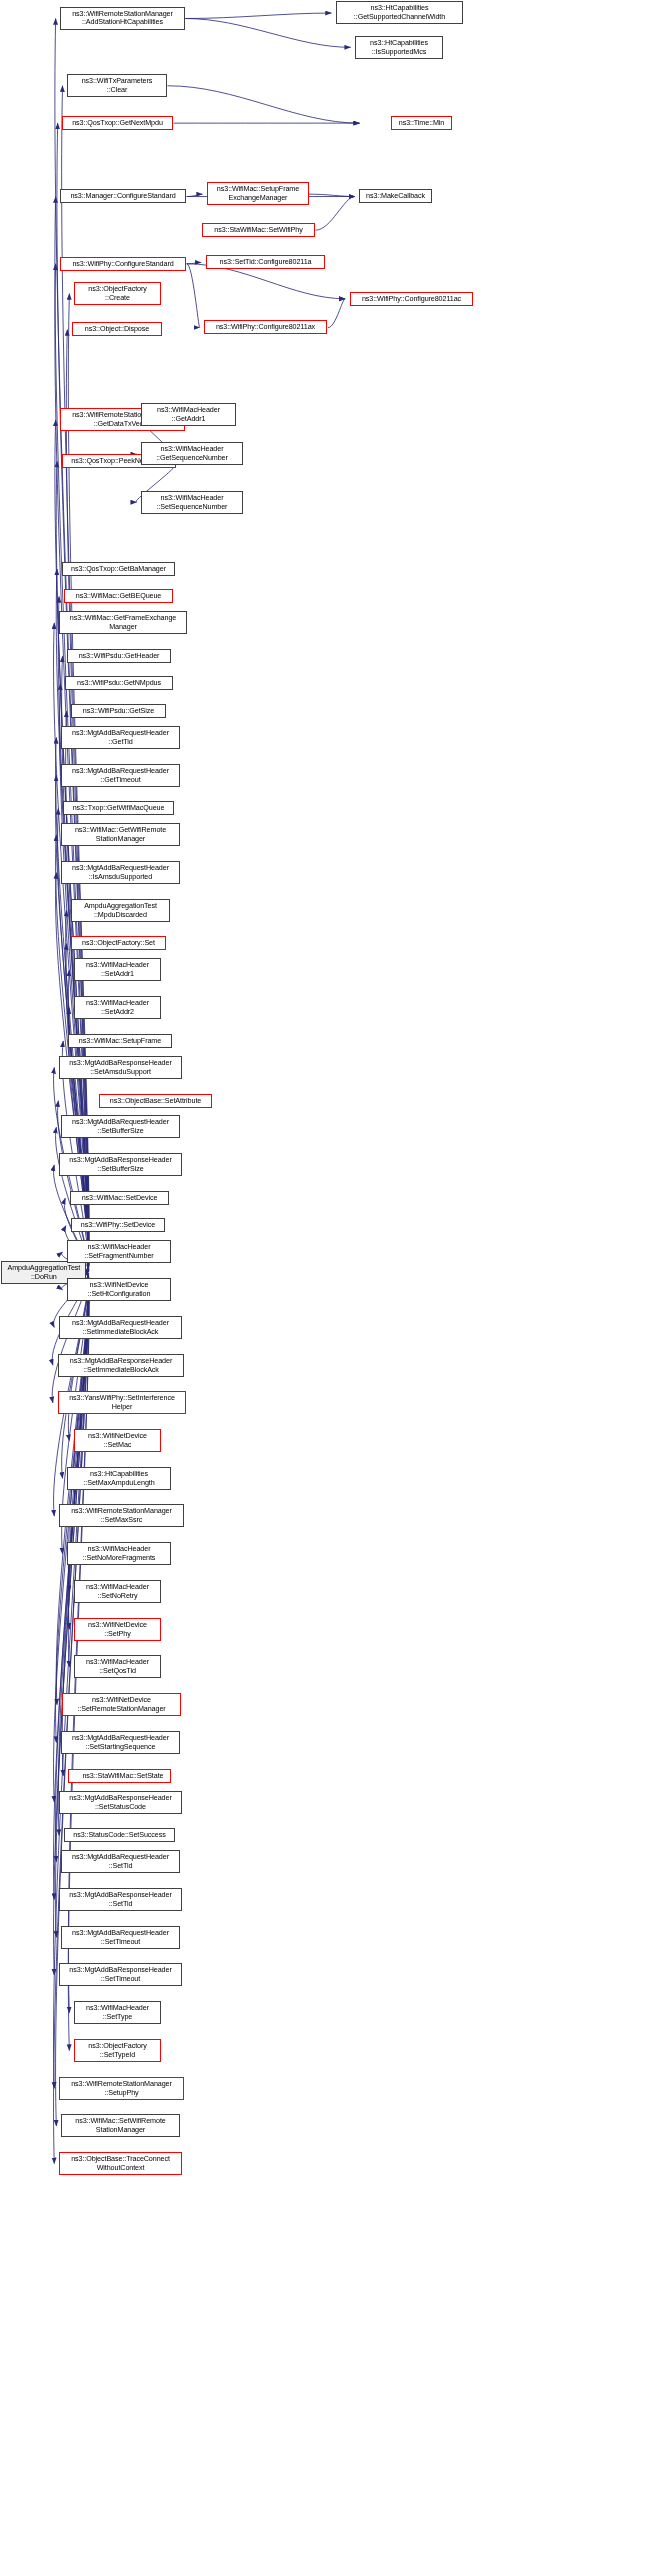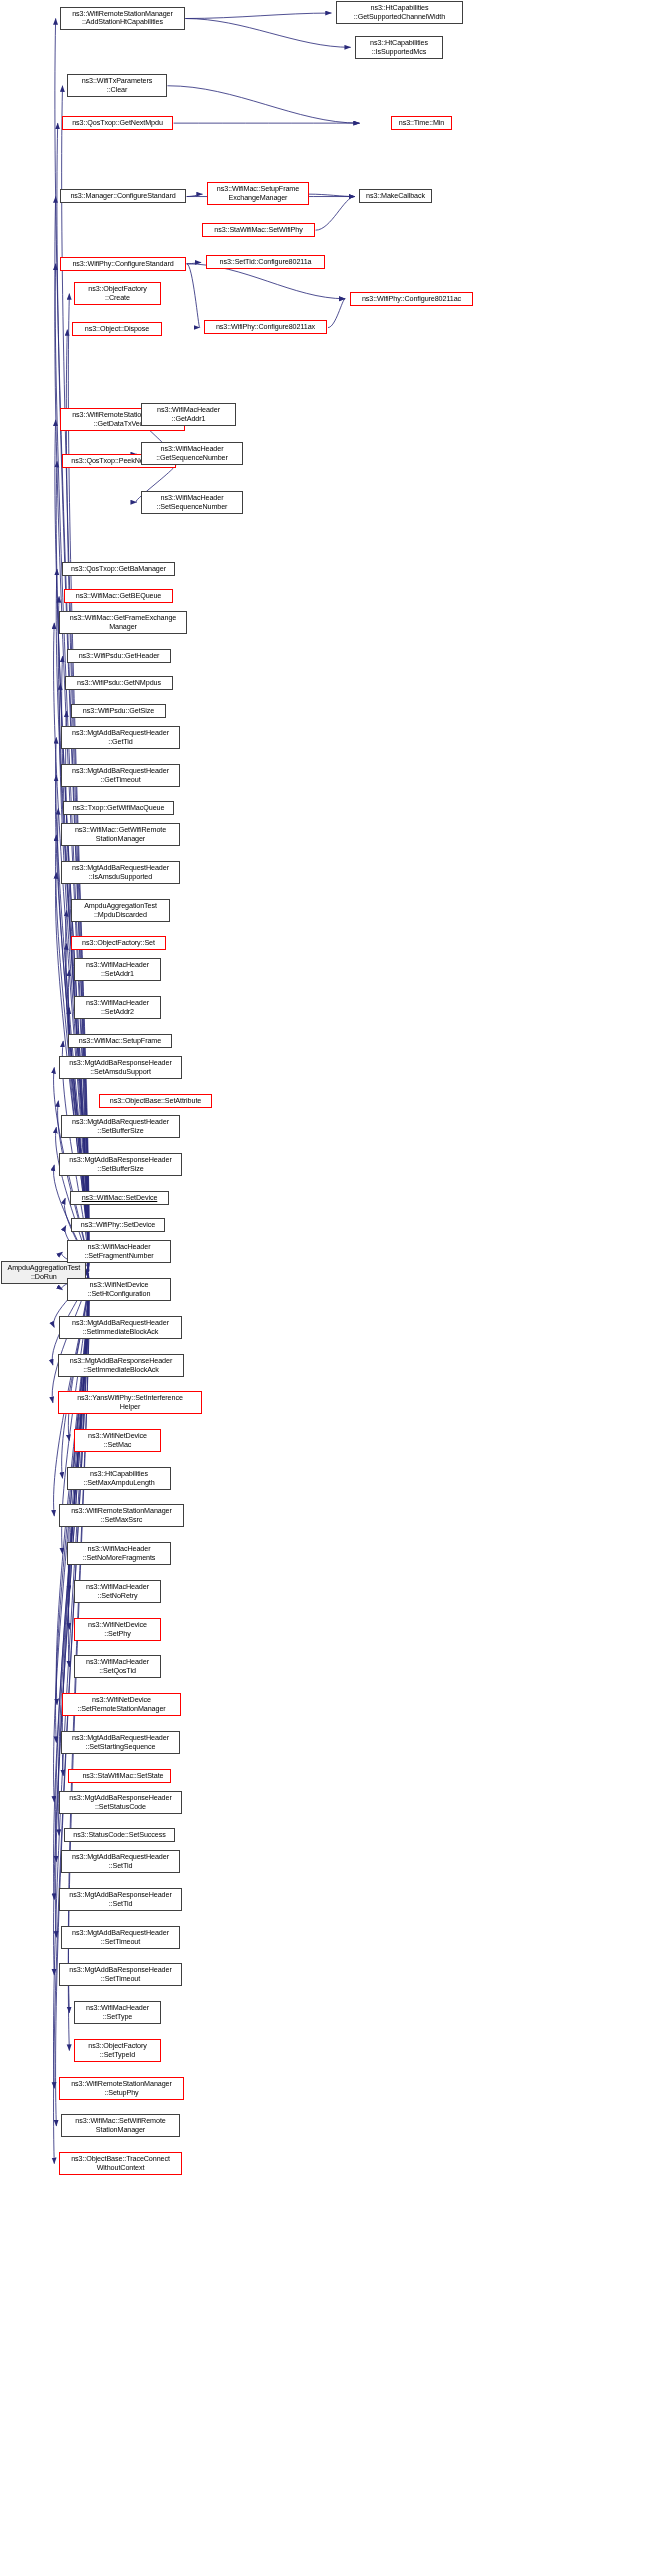--- a/index.html
+++ b/index.html
@@ -171,31 +171,31 @@
       <div class="node" style="left: 74px; top: 996px; width: 87px; height: 23px;"><span>ns3::WifiMacHeader
 ::SetAddr2</span></div>
       <div class="node" style="left: 68px; top: 1034px; width: 104px; height: 14.4px;"><span>ns3::WifiMac::SetupFrame</span></div>
       <div class="node" style="left: 59px; top: 1056px; width: 123px; height: 23px;"><span>ns3::MgtAddBaResponseHeader
 ::SetAmsduSupport</span></div>
       <div class="node red" style="left: 63px; top: 1094px; width: 113px; height: 14.4px; margin-left: 36px;"><span>ns3::ObjectBase::SetAttribute</span></div>
       <div class="node" style="left: 61px; top: 1115px; width: 119px; height: 23px;"><span>ns3::MgtAddBaRequestHeader
 ::SetBufferSize</span></div>
       <div class="node" style="left: 59px; top: 1153px; width: 123px; height: 23px;"><span>ns3::MgtAddBaResponseHeader
 ::SetBufferSize</span></div>
-      <div class="node" style="left: 70px; top: 1191px; width: 99px; height: 14.4px; text-decoration: underline;"><span>ns3::WifiMac::SetDevice</span></div>
+      <div class="node" style="left: 70px; top: 1191px; width: 99px; height: 14.4px;"><span>ns3::WifiMac::SetDevice</span></div>
       <div class="node" style="left: 71px; top: 1218px; width: 94px; height: 14.4px;"><span>ns3::WifiPhy::SetDevice</span></div>
       <div class="node" style="left: 67px; top: 1240px; width: 104px; height: 23px;"><span>ns3::WifiMacHeader
 ::SetFragmentNumber</span></div>
       <div class="node" style="left: 67px; top: 1278px; width: 104px; height: 23px;"><span>ns3::WifiNetDevice
 ::SetHtConfiguration</span></div>
       <div class="node" style="left: 59px; top: 1316px; width: 123px; height: 23px;"><span>ns3::MgtAddBaRequestHeader
 ::SetImmediateBlockAck</span></div>
       <div class="node" style="left: 58px; top: 1354px; width: 126px; height: 23px;"><span>ns3::MgtAddBaResponseHeader
 ::SetImmediateBlockAck</span></div>
-      <div class="node red" style="left: 58px; top: 1391px; width: 144px; height: 23px;"><span>ns3::YansWifiPhy::SetInterference
+      <div class="node red" style="left: 58px; top: 1391px; width: 128px; height: 23px;"><span>ns3::YansWifiPhy::SetInterference
 Helper</span></div>
       <div class="node red" style="left: 74px; top: 1429px; width: 87px; height: 23px;"><span>ns3::WifiNetDevice
 ::SetMac</span></div>
       <div class="node" style="left: 67px; top: 1467px; width: 104px; height: 23px;"><span>ns3::HtCapabilities
 ::SetMaxAmpduLength</span></div>
       <div class="node" style="left: 59px; top: 1504px; width: 125px; height: 23px;"><span>ns3::WifiRemoteStationManager
 ::SetMaxSsrc</span></div>
       <div class="node" style="left: 67px; top: 1542px; width: 104px; height: 23px;"><span>ns3::WifiMacHeader
 ::SetNoMoreFragments</span></div>
       <div class="node" style="left: 74px; top: 1580px; width: 87px; height: 23px;"><span>ns3::WifiMacHeader

